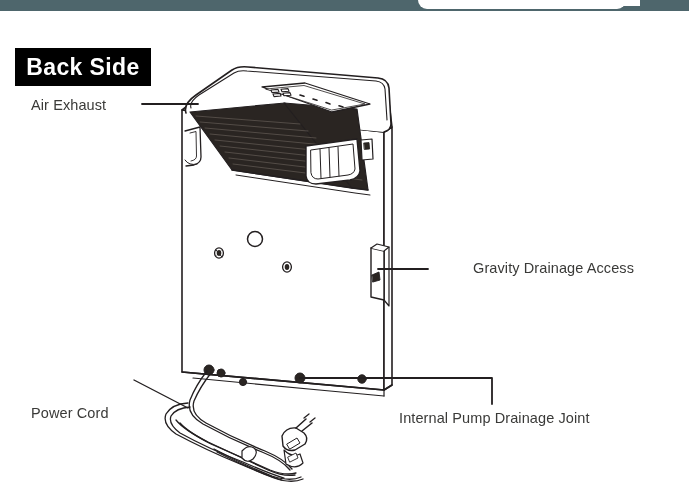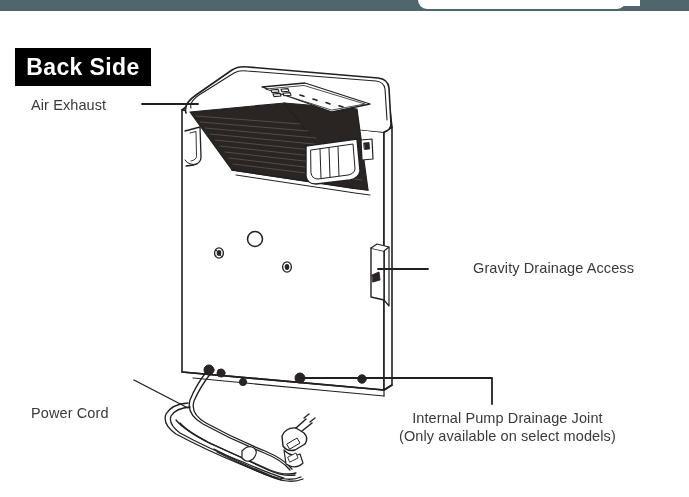--- a/index.html
+++ b/index.html
@@ -213,16 +213,15 @@
   </svg>
 
   <div class="callout" id="lbl-air-exhaust">Air Exhaust</div>
 
   <div class="callout" id="lbl-gravity">Gravity Drainage Access</div>
 
   <div class="callout" id="lbl-power-cord">Power Cord</div>
 
   <div class="callout" id="lbl-pump">
     <span>Internal Pump Drainage Joint</span>
-    <span class="sub">(Only available on select models)</span>
   </div>
 
 </div>
 
 </body></html>

